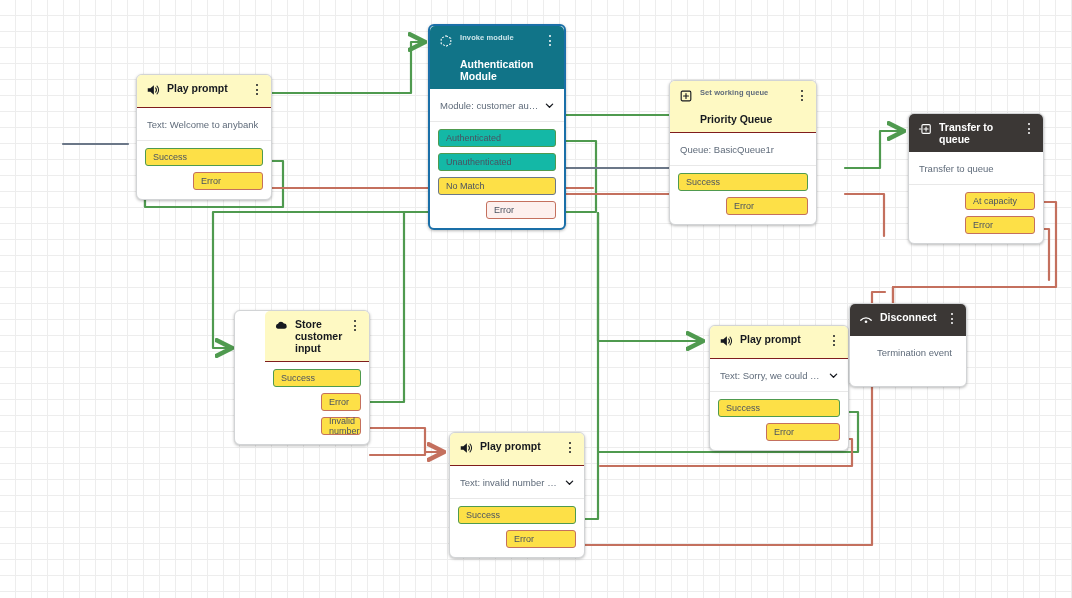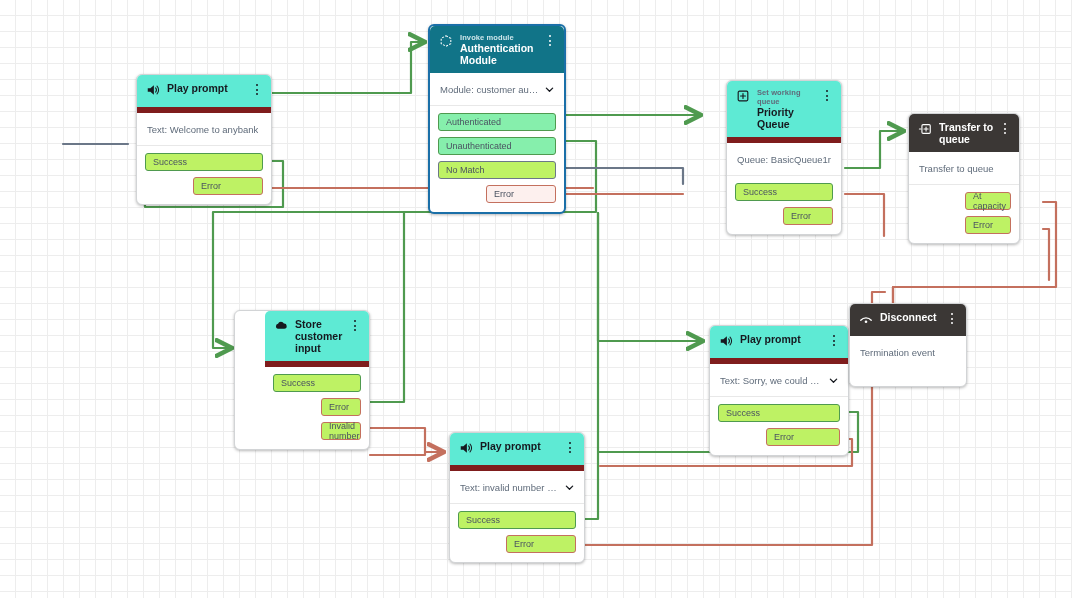--- a/index.html
+++ b/index.html
@@ -21,50 +21,50 @@
   #wires{position:absolute;left:0;top:0;width:1072px;height:598px;pointer-events:none;z-index:1;}
 
   .node{position:absolute;z-index:3;border-radius:6px;
         background:#ffffff;
         box-shadow:0 1px 3px rgba(0,0,0,.28);
         border:1px solid #d2d4d6;box-sizing:border-box;}
   .node.sel{border:2px solid #1a6fa8;}
 
   .hdr{display:flex;align-items:flex-start;justify-content:space-between;
        padding:7px 9px 7px 9px;border-radius:5px 5px 0 0;
-       background:#5eead4;border-bottom:6px solid #7f1d1d;min-height:18px;}
+       background:#fef9c3;border-bottom:1px solid #7f1d1d;min-height:18px;}
   .hdr.teal{background:#117488;border-bottom:none;}
   .hdr.dark{background:#3b3735;border-bottom:none;}
   .hdr-left{display:flex;align-items:flex-start;gap:7px;}
   .hdr-ico{width:14px;height:14px;flex:0 0 14px;margin-top:1px;display:block;}
-  .hdr-txt{display:flex;flex-direction:column;gap:0;}
+  .hdr-txt{display:flex;flex-direction:column;gap:16px;}
   .sub{font-size:7.5px;color:#cfe7ec;letter-spacing:.1px;line-height:9px;font-weight:700;}
   .ttl{font-size:10.5px;font-weight:700;color:#16191f;line-height:12px;}
   .hdr.teal .ttl,.hdr.dark .ttl{color:#ffffff;}
   .ttl.two{max-width:92px;}
   .kebab{width:11px;height:15px;display:flex;flex-direction:column;
          align-items:center;justify-content:center;gap:2.5px;flex:0 0 11px;cursor:pointer;}
   .kebab i{width:2px;height:2px;border-radius:50%;background:#16191f;display:block;}
   .hdr.teal .kebab i,.hdr.dark .kebab i{background:#ffffff;}
 
   .body{padding:11px 10px 10px 10px;font-size:9.5px;color:#5f6b7a;
         display:flex;align-items:center;justify-content:space-between;gap:6px;
         border-bottom:1px solid #e8e8e8;}
-  .body.noline{border-bottom:none;}
+  .body.noline{border-bottom:none;margin-left:17px;}
   .body span.txt{white-space:nowrap;overflow:hidden;text-overflow:ellipsis;}
   .chev{flex:0 0 9px;}
 
   .ports{padding:7px 8px 9px 8px;display:flex;flex-direction:column;gap:6px;}
-  .port{height:18px;border-radius:3px;border:1px solid #4f9a4f;background:#bef264;
+  .port{height:18px;border-radius:3px;border:1px solid #4f9a4f;background:#fde047;
         display:flex;align-items:center;padding:0 7px;font-size:9px;color:#4a5261;
         box-sizing:border-box;}
   .port.err{border-color:#c4705e;margin-left:48px;}
   .port.neu{border-color:#6b7788;}
   .port.fillpink{background:#fdf0ee;}
-  .port.fillgreen{background:#86efac;}
+  .port.fillgreen{background:#14b8a6;}
 
   .entry{position:absolute;z-index:3;width:48px;height:62px;border-radius:7px;
          background:#fafafa;border:1px solid #dcdcdc;box-shadow:0 1px 2px rgba(0,0,0,.2);
          display:flex;flex-direction:column;align-items:center;justify-content:flex-start;
          padding-top:7px;box-sizing:border-box;}
   .entry .lbl{font-size:9px;font-weight:700;color:#16191f;}
 </style>
 </head>
 <body>
 
@@ -202,21 +202,21 @@
       </svg>
     </div>
     <div class="ports">
       <div class="port fillgreen">Authenticated</div>
       <div class="port fillgreen">Unauthenticated</div>
       <div class="port neu">No Match</div>
       <div class="port err fillpink">Error</div>
     </div>
   </div>
 
-  <div class="node" style="left:726px;top:80px;width:116px;">
+  <div class="node" style="left:669px;top:80px;width:148px;">
     <div class="hdr">
       <div class="hdr-left">
         <svg class="hdr-ico" viewBox="0 0 16 16">
           <rect x="2.5" y="2.5" width="11" height="11" rx="1.4" fill="none" stroke="#16191f" stroke-width="1.3"></rect>
           <path d="M8,5.2 L8,10.8 M5.2,8 L10.8,8" stroke="#16191f" stroke-width="1.3" stroke-linecap="round"></path>
         </svg>
         <div class="hdr-txt">
           <div class="sub" style="color:#5f6b7a;">Set working queue</div>
           <div class="ttl">Priority Queue</div>
         </div>
@@ -229,21 +229,21 @@
     </div>
     <div class="body">
       <span class="txt">Queue: BasicQueue1r</span>
     </div>
     <div class="ports">
       <div class="port">Success</div>
       <div class="port err">Error</div>
     </div>
   </div>
 
-  <div class="node" style="left:908px;top:113px;width:112px;">
+  <div class="node" style="left:908px;top:113px;width:136px;">
     <div class="hdr dark">
       <div class="hdr-left">
         <svg class="hdr-ico" viewBox="0 0 16 16">
           <rect x="4.5" y="3" width="9.5" height="10" rx="1.3" fill="none" stroke="#ffffff" stroke-width="1.3"></rect>
           <path d="M9.2,5.6 L9.2,10.4 M6.8,8 L11.6,8" stroke="#ffffff" stroke-width="1.2" stroke-linecap="round"></path>
           <path d="M1.6,8 L3.4,8" stroke="#ffffff" stroke-width="1.3" stroke-linecap="round"></path>
         </svg>
         <div class="hdr-txt">
           <div class="ttl">Transfer to queue</div>
         </div>

